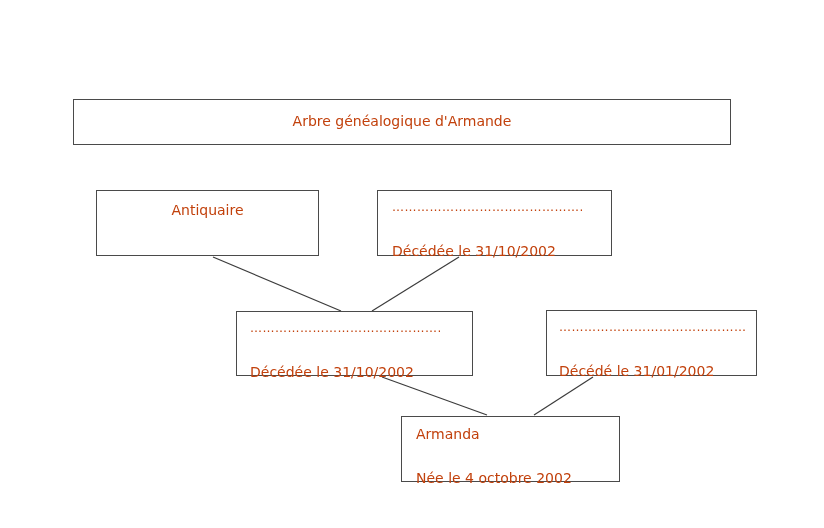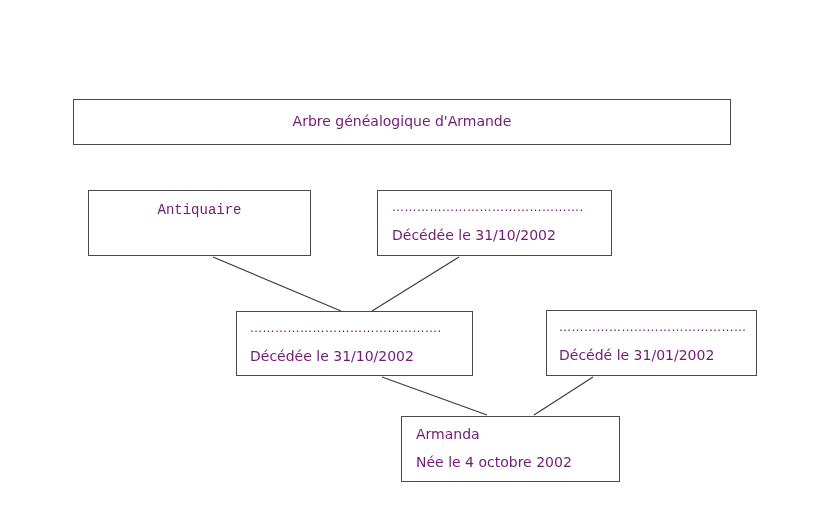--- a/index.html
+++ b/index.html
@@ -6,21 +6,21 @@
     margin: 0;
     padding: 0;
     background: #ffffff;
   }
   .canvas {
     position: relative;
     width: 824px;
     height: 528px;
     background: #ffffff;
     font-family: "DejaVu Sans", sans-serif;
-    color: #701a75;
+    color: #c2410c;
     overflow: hidden;
   }
   .connectors {
     position: absolute;
     left: 0;
     top: 0;
     width: 824px;
     height: 528px;
     pointer-events: none;
   }
@@ -36,27 +36,26 @@
     left: 73px;
     top: 99px;
     width: 658px;
     height: 46px;
     display: flex;
     align-items: center;
     justify-content: center;
     padding-bottom: 2px;
   }
   .node-antiquaire {
-    left: 88px;
+    left: 96px;
     top: 190px;
     width: 223px;
     height: 66px;
     text-align: center;
     padding-top: 9px;
-    font-family: Liberation Mono, monospace;
   }
   .node-grandmother {
     left: 377px;
     top: 190px;
     width: 235px;
     height: 66px;
     padding: 6px 0 0 14px;
   }
   .node-mother {
     left: 236px;
@@ -73,21 +72,21 @@
     padding: 6px 0 0 12px;
   }
   .node-armanda {
     left: 401px;
     top: 416px;
     width: 219px;
     height: 66px;
     padding: 7px 16px 0 14px;
   }
   .line2 {
-    margin-top: 8px;
+    margin-top: 24px;
   }
   .dots {
     font-size: 12px;
     letter-spacing: 0.5px;
     white-space: nowrap;
     overflow: hidden;
   }
 </style>
 </head>
 <body>

